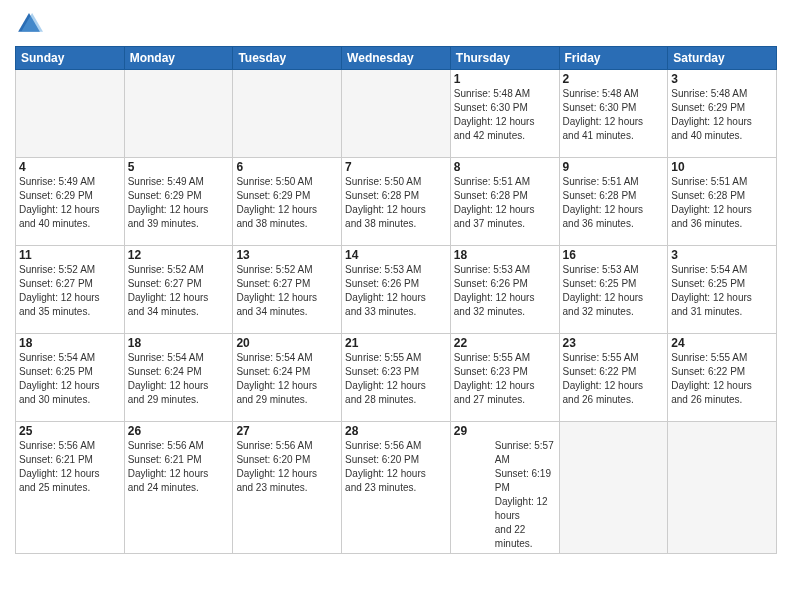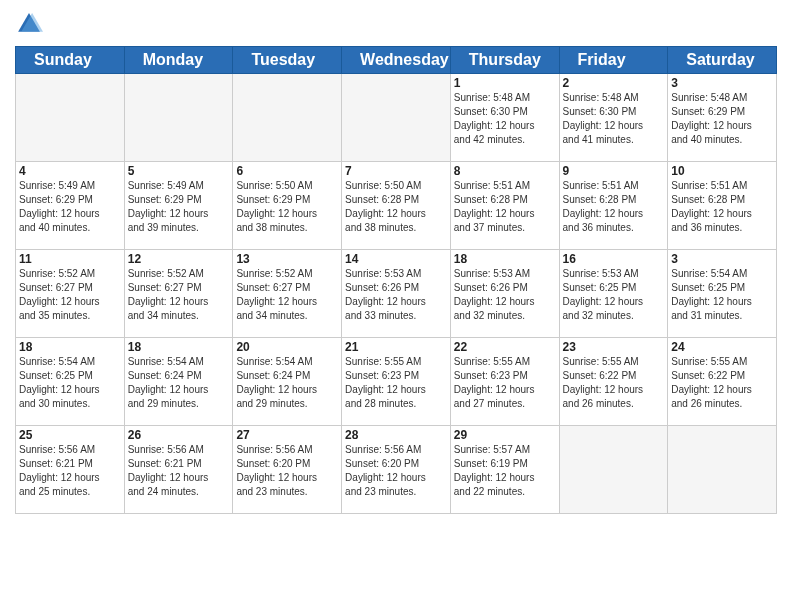--- a/index.html
+++ b/index.html
@@ -51,23 +51,23 @@
       color: #444;
     }
     table {
       width: 100%;
       border-collapse: collapse;
       table-layout: fixed;
     }
     thead tr th {
       background-color: #2a6db5;
       color: #fff;
-      font-size: 16px;
+      font-size: 12px;
       font-weight: bold;
-      padding: 4px 18px;
+      padding: 4px 5px;
       border: 1px solid #1a5a9a;
       text-align: left;
       margin-top: 33px;
     }
     tbody tr td {
       border: 1px solid #ccc;
       vertical-align: top;
       padding: 2px 3px;
       height: 88px;
       font-size: 8.5px;
@@ -328,21 +328,21 @@
           </td>
           <td>
             <span class="day-num">28</span>
             <div class="day-info" style="white-space: pre-line;">Sunrise: 5:56 AM
 Sunset: 6:20 PM
 Daylight: 12 hours
 and 23 minutes.</div>
           </td>
           <td>
             <span class="day-num">29</span>
-            <div class="day-info" style="white-space: pre-line;">Sunrise: 5:57 AM
+            <div class="day-info" style="white-space: pre-line; margin-left: 41px;">Sunrise: 5:57 AM
 Sunset: 6:19 PM
 Daylight: 12 hours
 and 22 minutes.</div>
           </td>
           <td class="empty"></td>
           <td class="empty"></td>
         </tr>
       </tbody>
   </table>
 </div>

